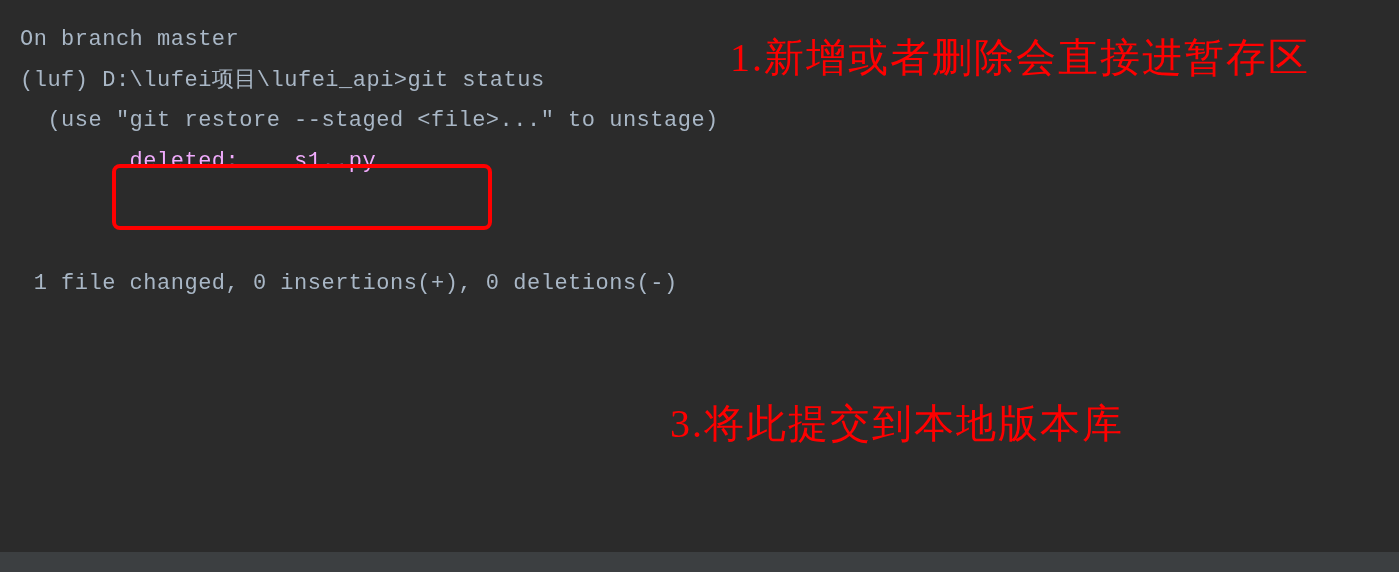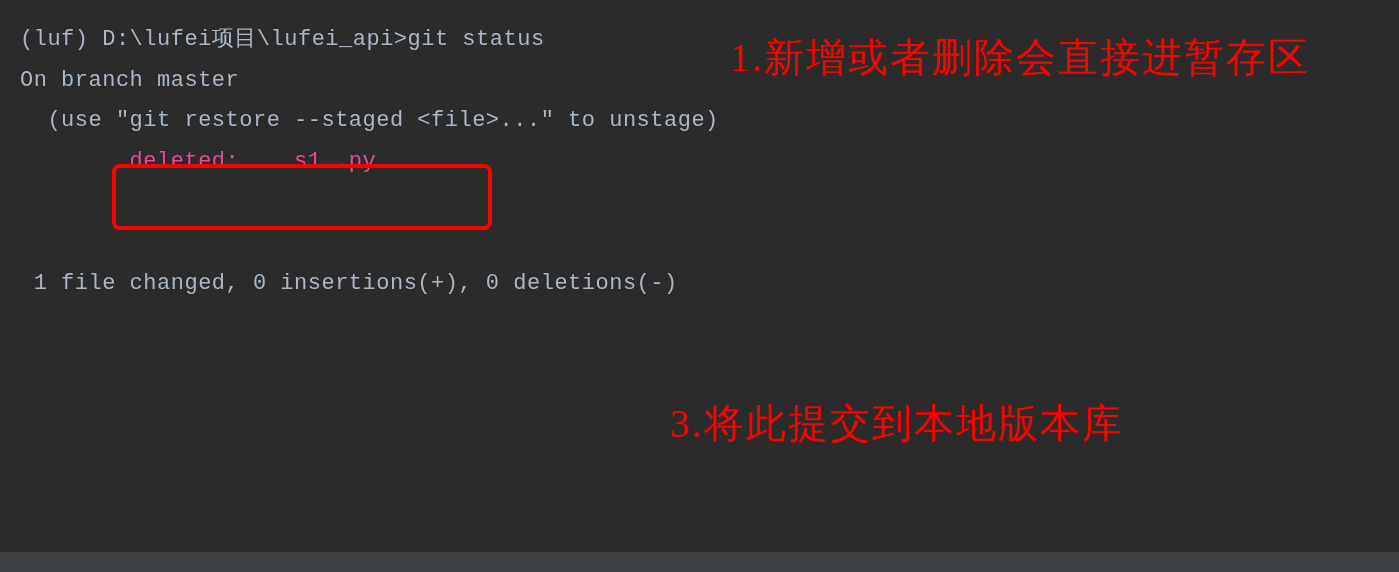--- a/index.html
+++ b/index.html
@@ -19,21 +19,21 @@
     .terminal {
       padding: 20px 20px;
       font-size: 22px;
       line-height: 1.85;
       letter-spacing: 0.5px;
     }
     .line {
       white-space: pre;
     }
     .green {
-      color: #ec4899;
+      color: #f0abfc;
     }
     .highlight-box {
       position: absolute;
       border: 4px solid #ff0000;
       border-radius: 8px;
       left: 112px;
       top: 164px;
       width: 380px;
       height: 66px;
     }
@@ -59,22 +59,22 @@
       left: 0;
       right: 0;
       height: 20px;
       background: #3c3f41;
     }
   </style>
 </head>
 <body>
 
 <div class="terminal">
+  <div class="line">On branch master</div>
   <div class="line"><span>(luf) D:\lufei项目\lufei_api&gt;</span><span>git status</span></div>
-  <div class="line">On branch master</div>
   <div class="line">  (use "git restore --staged &lt;file&gt;..." to unstage)</div>
   <div class="line green">        deleted:    s1..py</div>
   <div class="line">&nbsp;</div>
   <div class="line">&nbsp;</div>
   <div class="line"> 1 file changed, 0 insertions(+), 0 deletions(-)</div>
 </div>
 
 <div class="highlight-box"></div>
 
 <div class="annotation annotation-1">1.新增或者删除会直接进暂存区</div>

